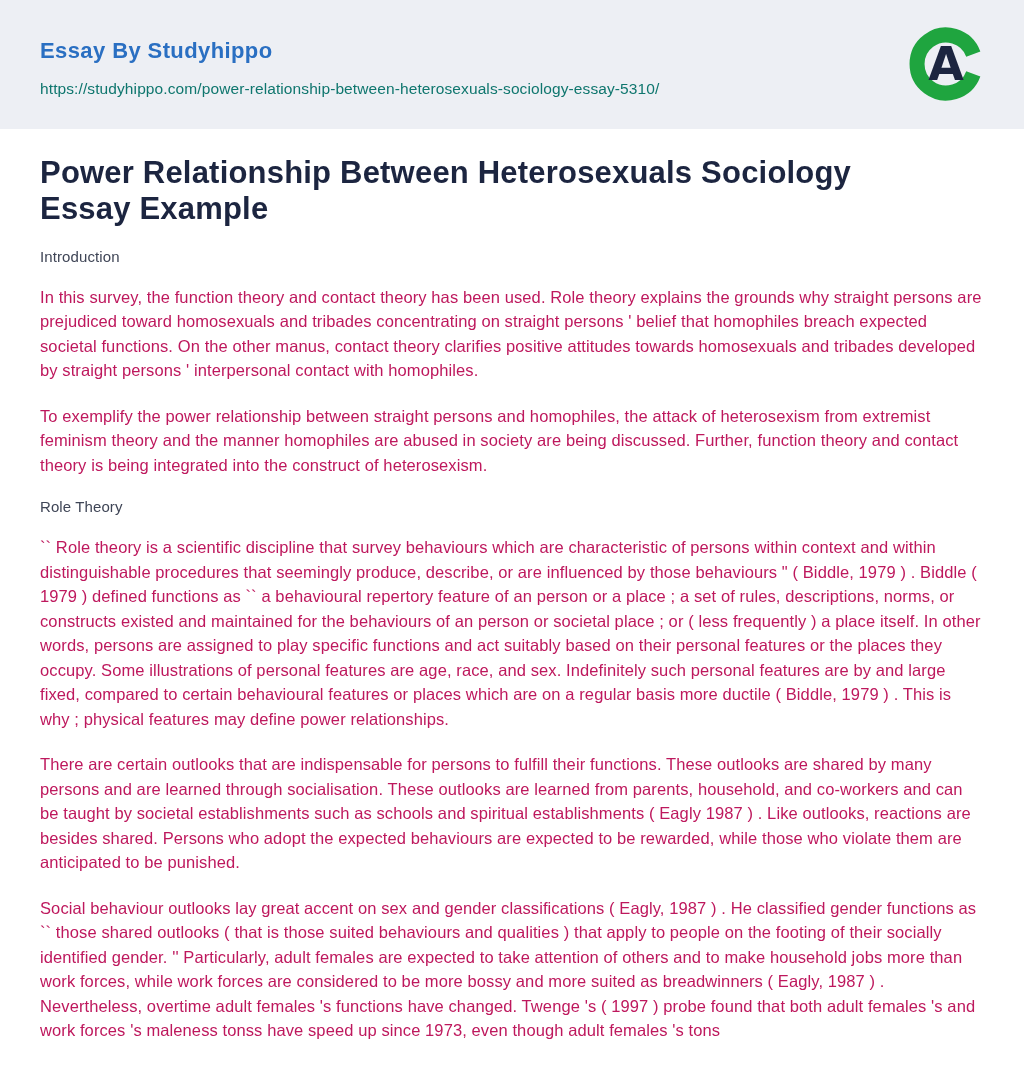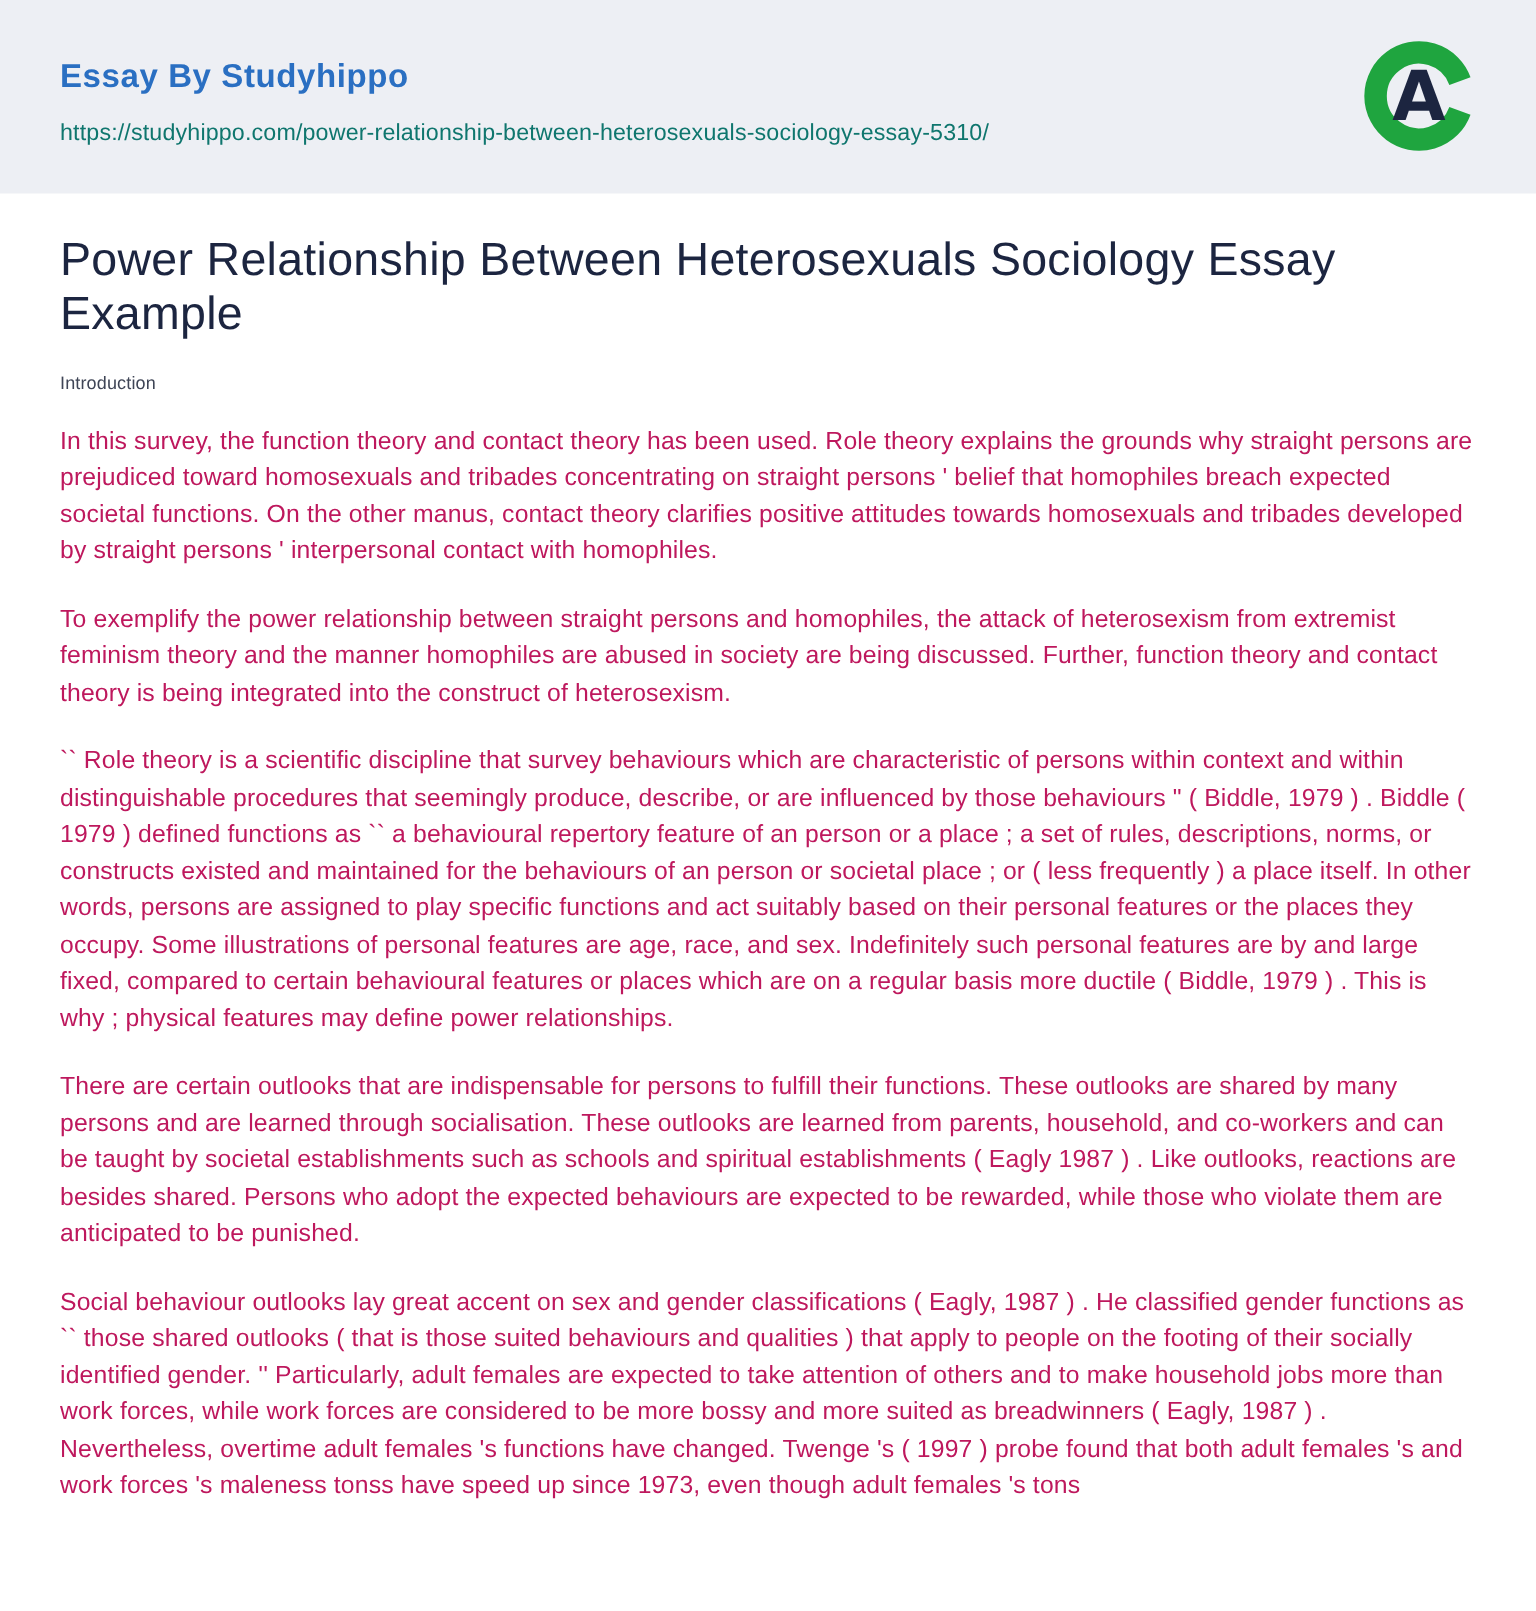--- a/index.html
+++ b/index.html
@@ -44,29 +44,29 @@
   }
   .logo svg { width: 100%; height: 100%; display: block; }
 
   
   .content {
     padding: 26px 40px 0 40px;
   }
   .page-title {
     color: #1c2540;
     font-size: 31px;
-    font-weight: 400;
+    font-weight: 700;
     line-height: 1.17;
     letter-spacing: 0.2px;
     max-width: 880px;
     margin-bottom: 20px;
   }
   .section-heading {
     color: #3f4556;
-    font-size: 12px;
+    font-size: 15px;
     font-weight: 400;
     margin-bottom: 20px;
     letter-spacing: 0.1px;
   }
   .para {
     color: #be185d;
     font-size: 16.5px;
     line-height: 24.5px;
     letter-spacing: 0.1px;
     margin-bottom: 21px;
@@ -93,19 +93,20 @@
 
 <main class="content">
   <h1 class="page-title">Power Relationship Between Heterosexuals Sociology Essay Example</h1>
 
   <div class="section-heading">Introduction</div>
 
   <p class="para">In this survey, the function theory and contact theory has been used. Role theory explains the grounds why straight persons are prejudiced toward homosexuals and tribades concentrating on straight persons ' belief that homophiles breach expected societal functions. On the other manus, contact theory clarifies positive attitudes towards homosexuals and tribades developed by straight persons ' interpersonal contact with homophiles.</p>
 
   <p class="para">To exemplify the power relationship between straight persons and homophiles, the attack of heterosexism from extremist feminism theory and the manner homophiles are abused in society are being discussed. Further, function theory and contact theory is being integrated into the construct of heterosexism.</p>
 
+  <div class="section-heading">Role Theory</div>
 
   <p class="para">`` Role theory is a scientific discipline that survey behaviours which are characteristic of persons within context and within distinguishable procedures that seemingly produce, describe, or are influenced by those behaviours " ( Biddle, 1979 ) . Biddle ( 1979 ) defined functions as `` a behavioural repertory feature of an person or a place ; a set of rules, descriptions, norms, or constructs existed and maintained for the behaviours of an person or societal place ; or ( less frequently ) a place itself. In other words, persons are assigned to play specific functions and act suitably based on their personal features or the places they occupy. Some illustrations of personal features are age, race, and sex. Indefinitely such personal features are by and large fixed, compared to certain behavioural features or places which are on a regular basis more ductile ( Biddle, 1979 ) . This is why ; physical features may define power relationships.</p>
 
   <p class="para">There are certain outlooks that are indispensable for persons to fulfill their functions. These outlooks are shared by many persons and are learned through socialisation. These outlooks are learned from parents, household, and co-workers and can be taught by societal establishments such as schools and spiritual establishments ( Eagly 1987 ) . Like outlooks, reactions are besides shared. Persons who adopt the expected behaviours are expected to be rewarded, while those who violate them are anticipated to be punished.</p>
 
   <p class="para">Social behaviour outlooks lay great accent on sex and gender classifications ( Eagly, 1987 ) . He classified gender functions as `` those shared outlooks ( that is those suited behaviours and qualities ) that apply to people on the footing of their socially identified gender. '' Particularly, adult females are expected to take attention of others and to make household jobs more than work forces, while work forces are considered to be more bossy and more suited as breadwinners ( Eagly, 1987 ) . Nevertheless, overtime adult females 's functions have changed. Twenge 's ( 1997 ) probe found that both adult females 's and work forces 's maleness tonss have speed up since 1973, even though adult females 's tons</p>
 </main>
 
 </body></html>

